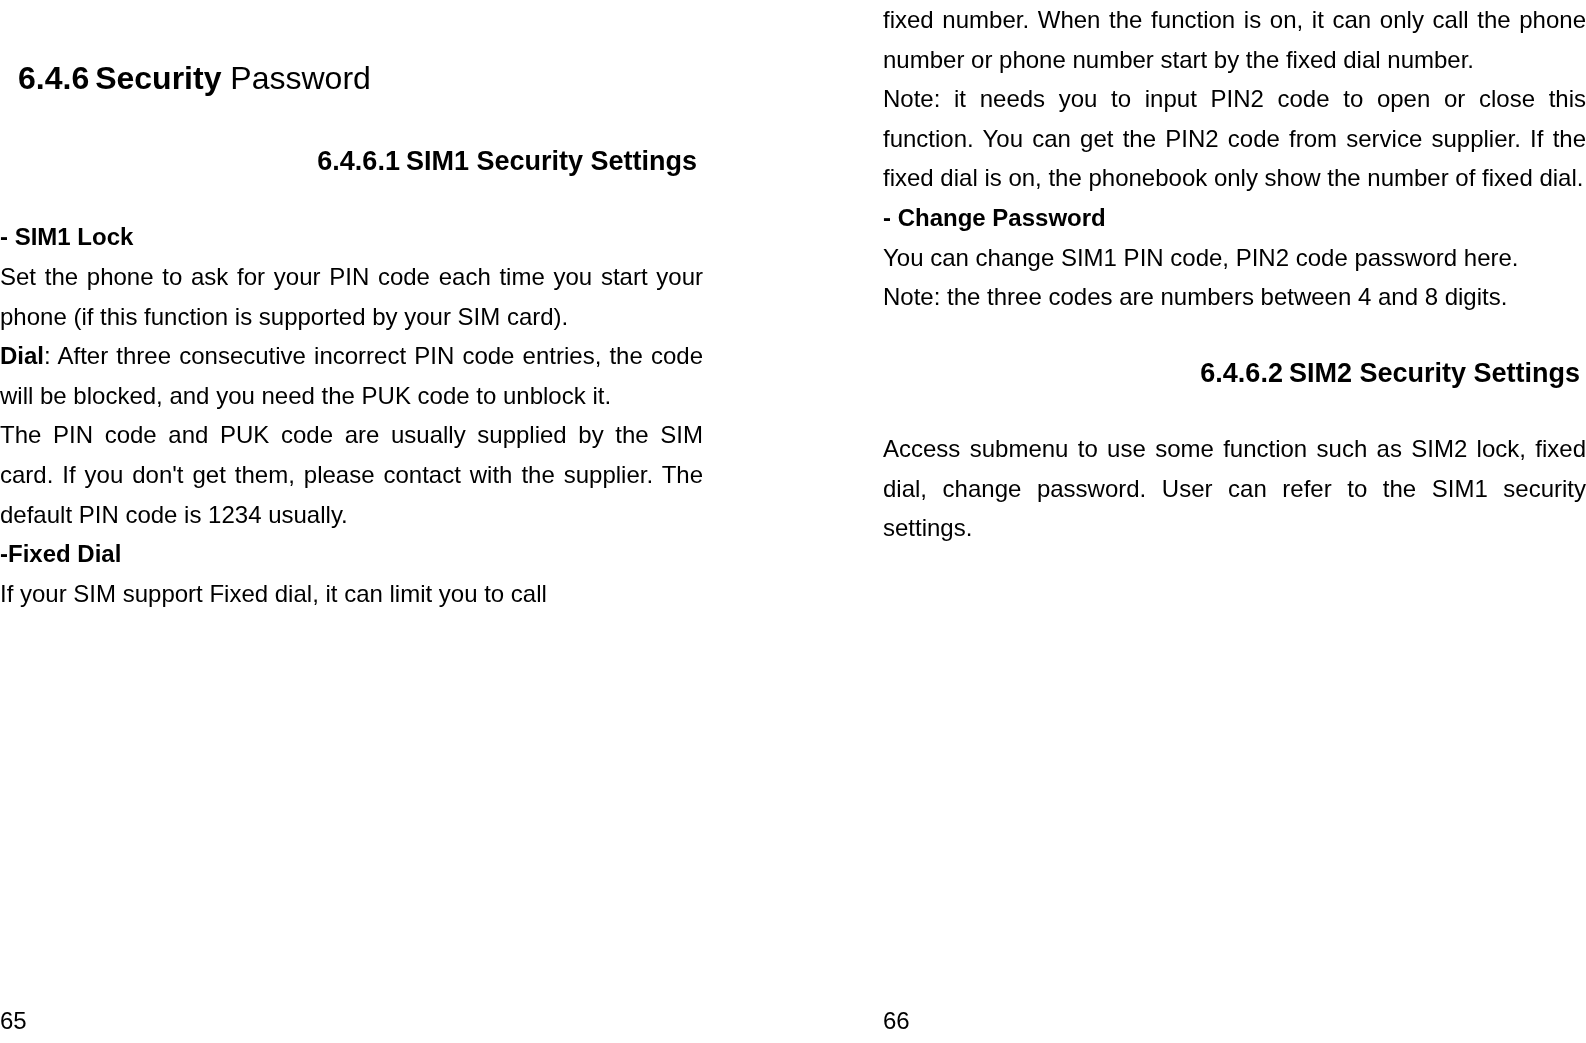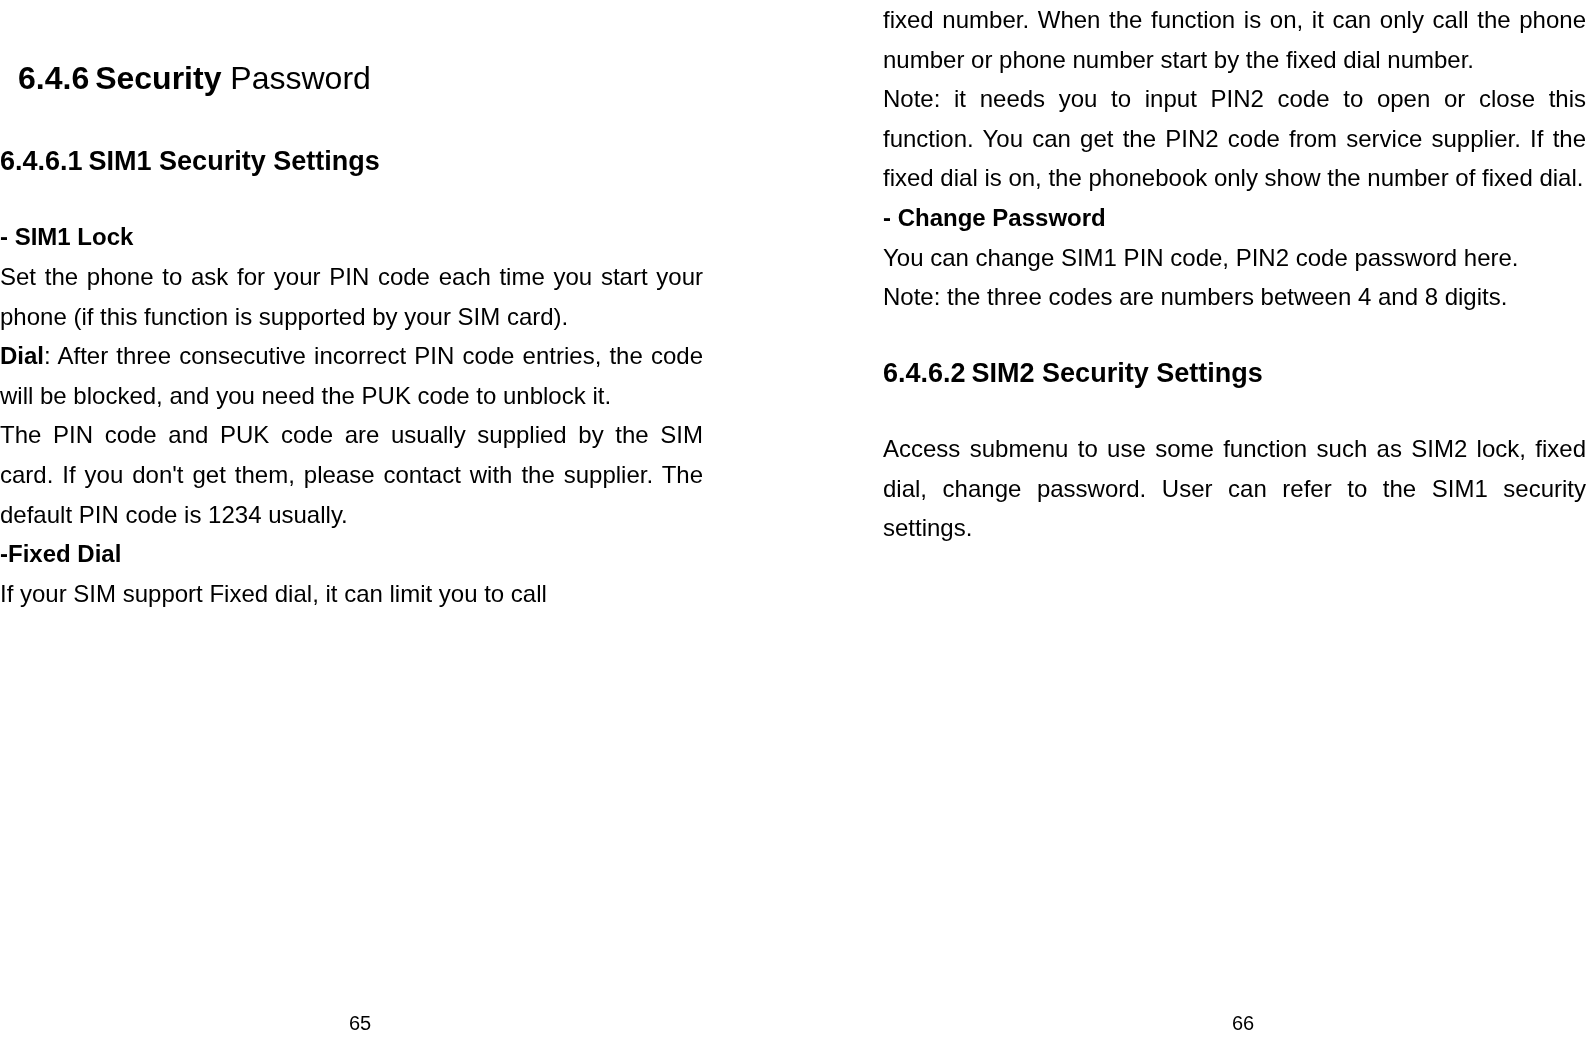--- a/index.html
+++ b/index.html
@@ -57,41 +57,41 @@
     font-weight: bold;
   }
   .h2 .word-reg {
     font-weight: normal;
   }
   .h3 {
     font-size: 27px;
     font-weight: bold;
     margin-top: 34px;
     margin-bottom: 34px;
+    text-align: right;
     padding-right: 6px;
   }
   .h3 .num {
     margin-right: 6px;
   }
   .sub {
     font-weight: bold;
   }
   .para {
     text-align: justify;
     text-align-last: left;
   }
   .note-bold {
     font-weight: bold;
   }
   .pagenum {
-    text-align: center;
-    font-size: 20px;
+    text-align: left;
+    font-size: 24px;
     padding-bottom: 8px;
     padding-top: 10px;
-    padding-left: 17px;
   }
 </style>
 </head>
 <body>
 
 <div class="page left">
   <div class="content">
 
     <div class="h2">
       <span class="num">6.4.6</span><span class="word-bold">Security</span><span class="word-reg"> Password</span>

